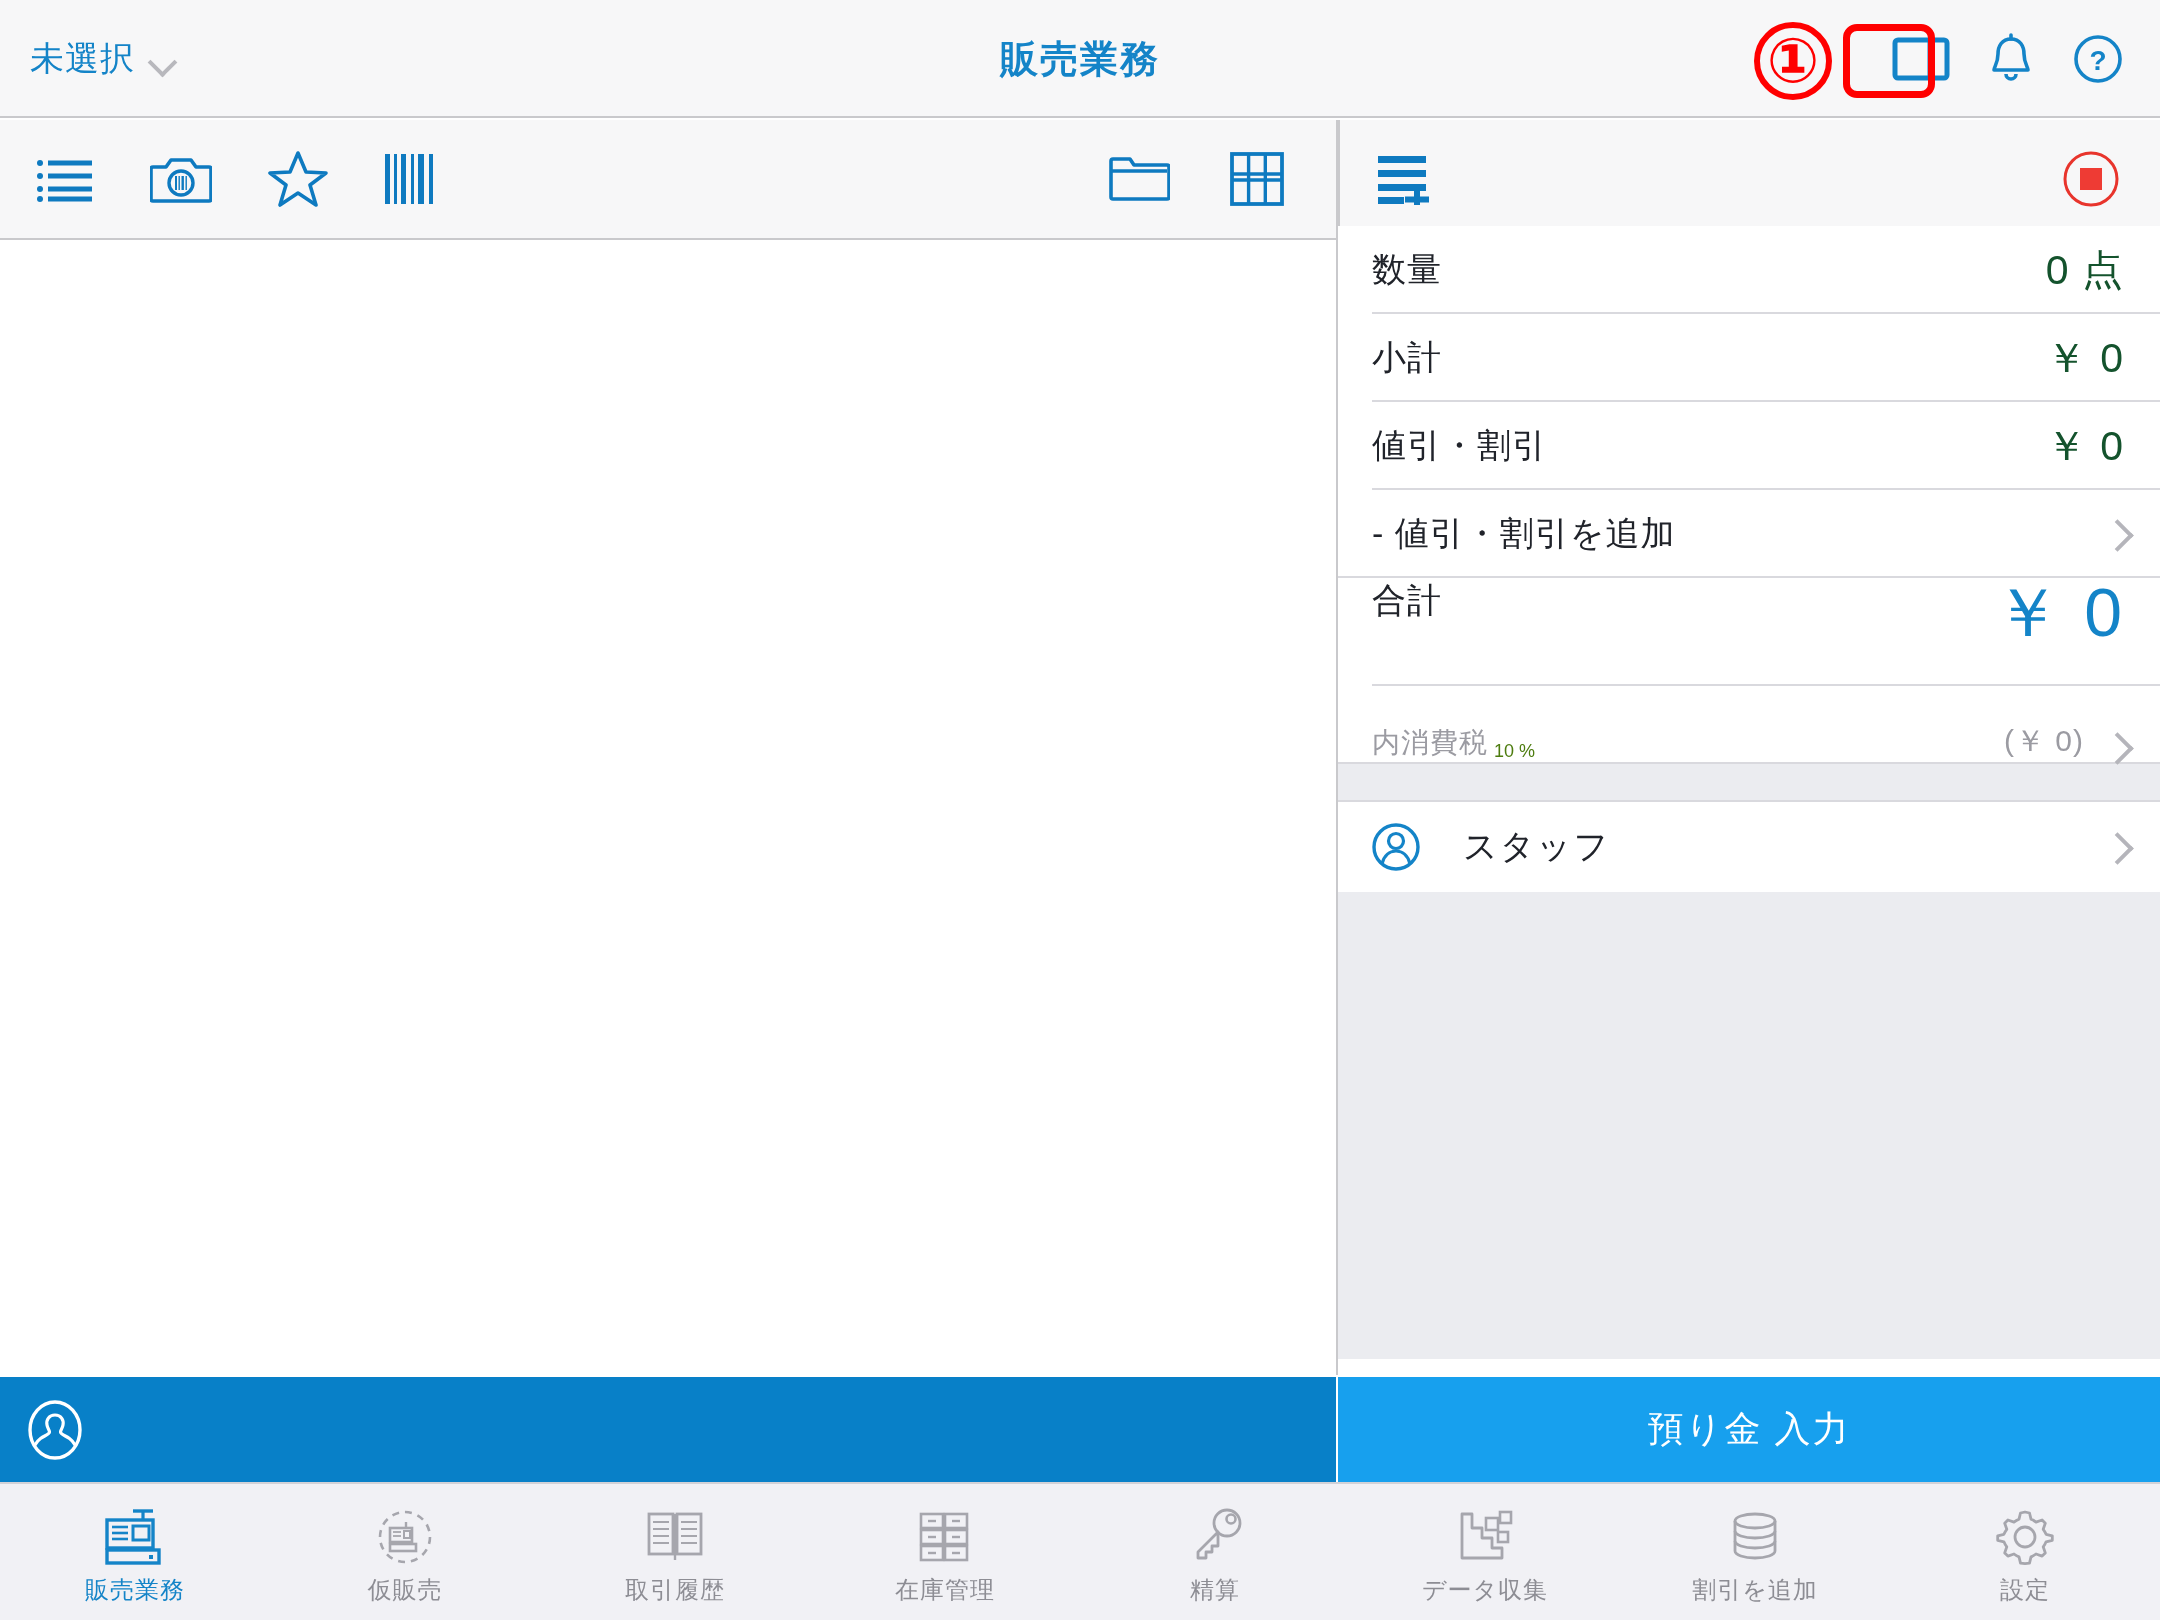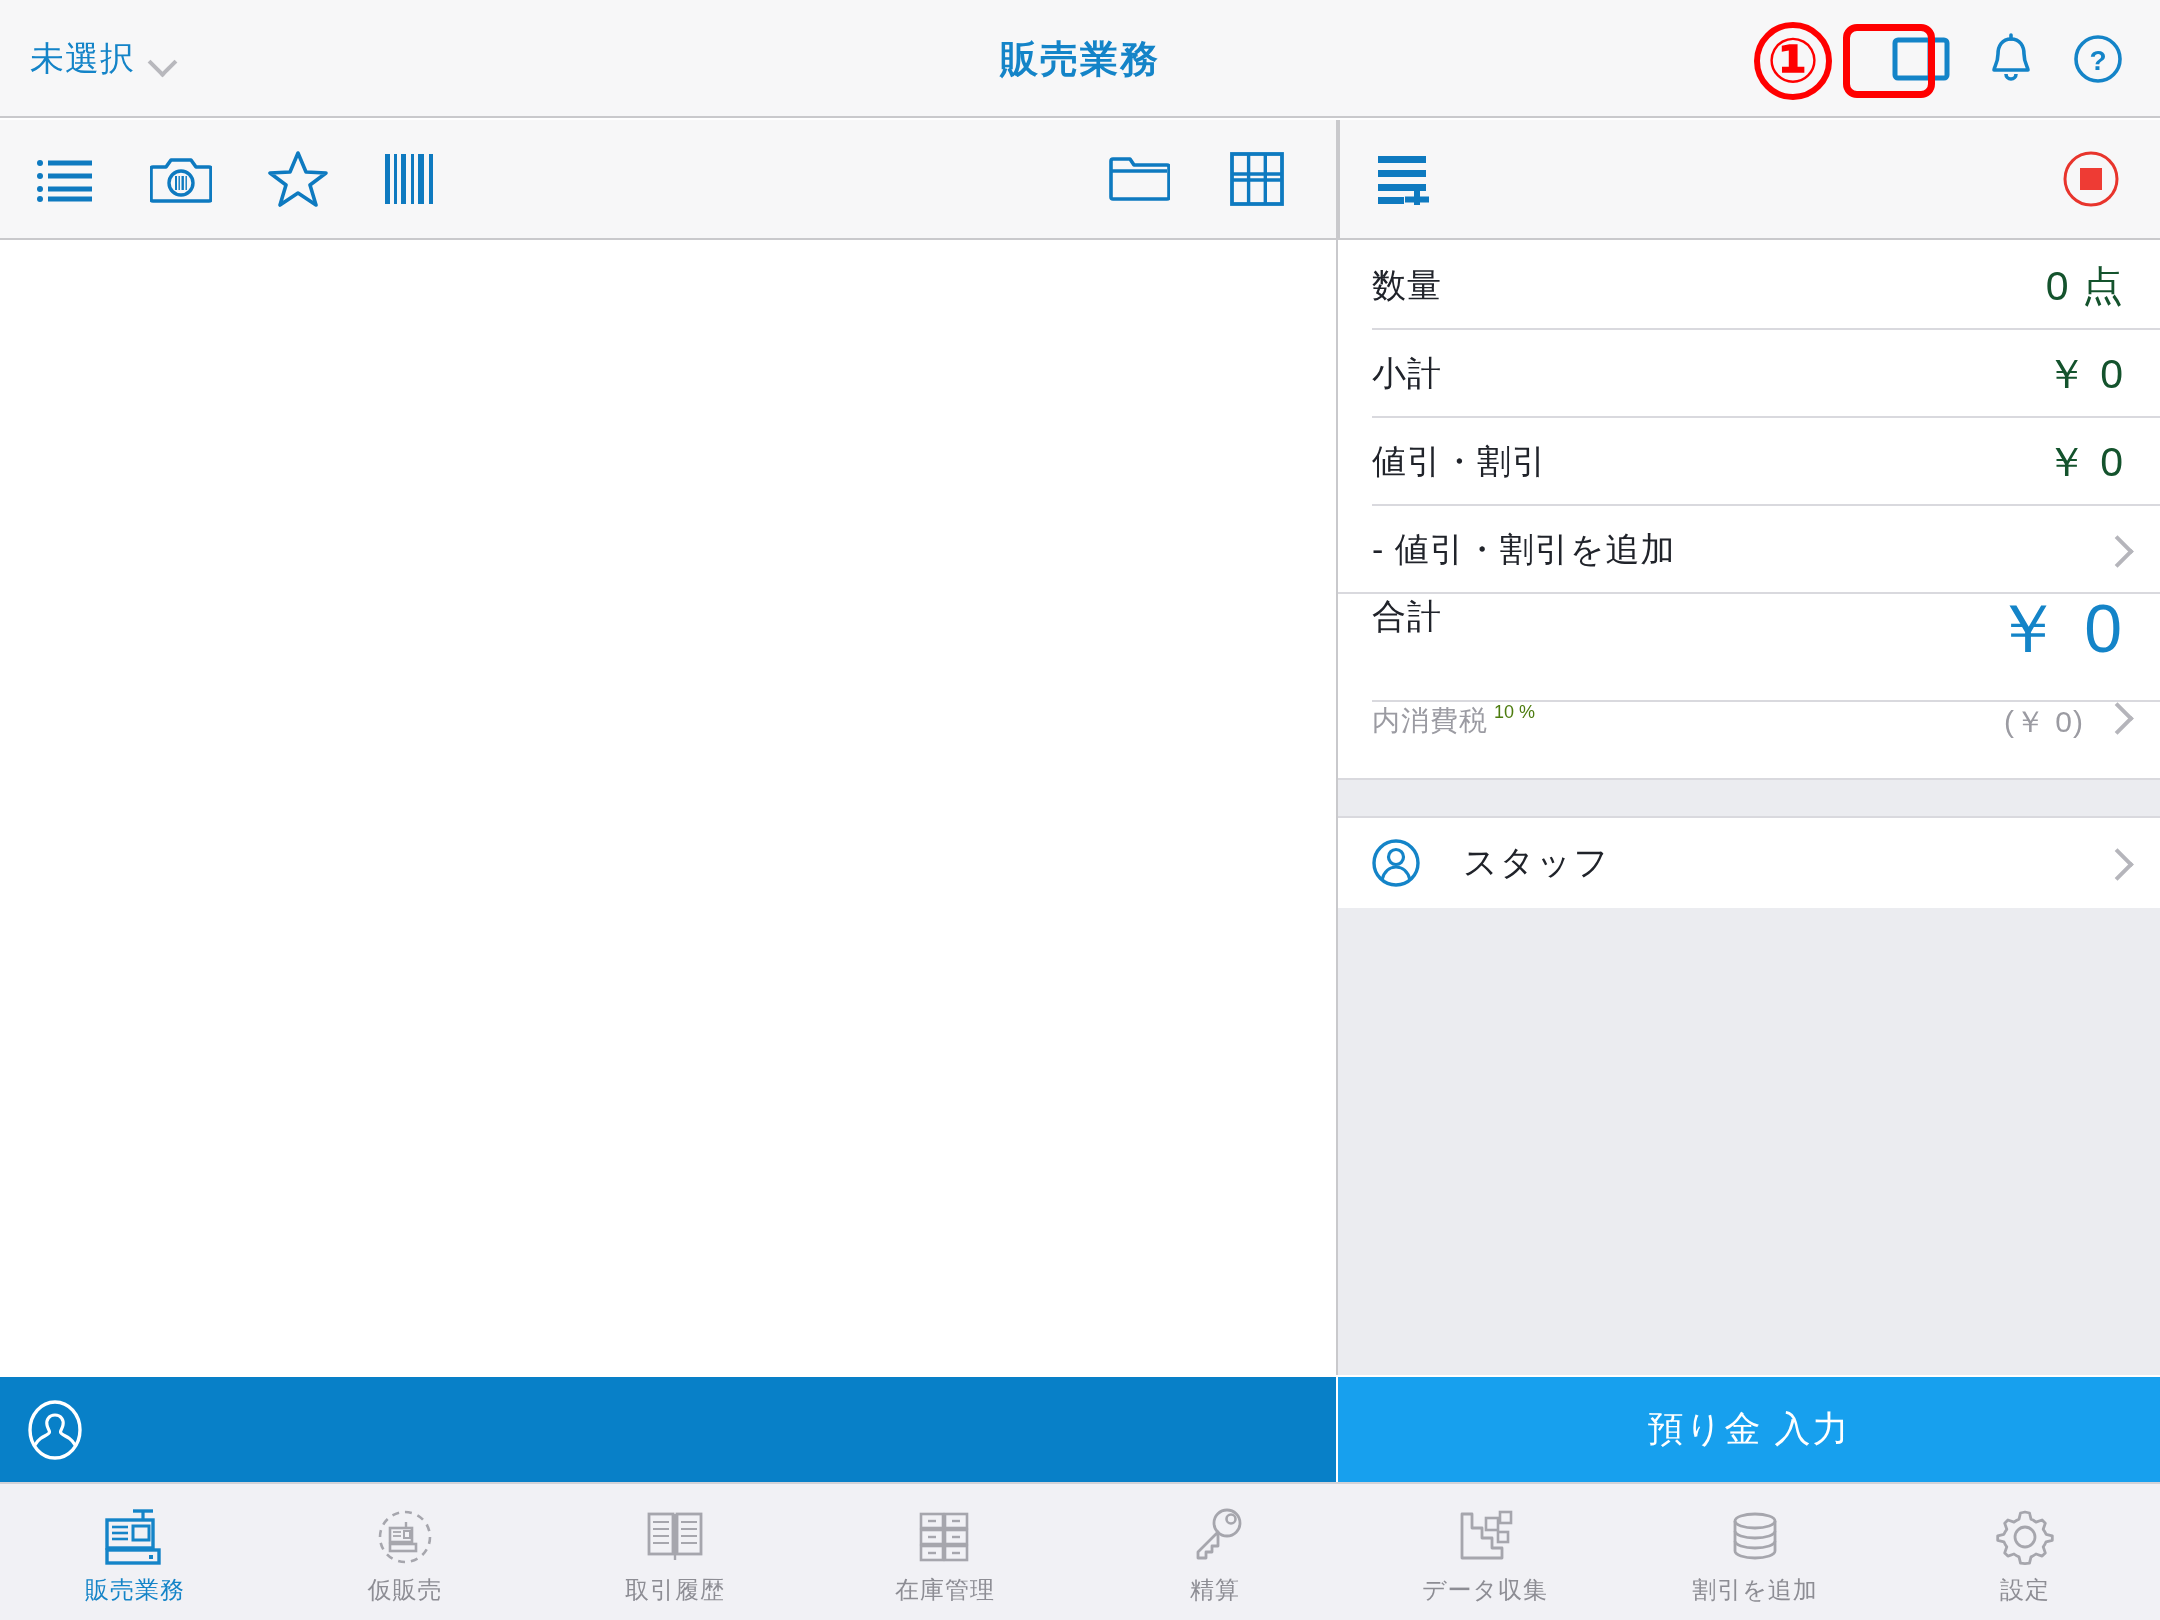--- a/index.html
+++ b/index.html
@@ -96,21 +96,21 @@
   }
 
   
   .left-content {
     position: absolute; left: 0; top: 242px; width: 1336px; height: 1133px;
     background: #ffffff;
   }
 
   
   .right-panel {
-    position: absolute; left: 1338px; top: 242px; width: 822px; height: 1133px;
+    position: absolute; left: 1338px; top: 226px; width: 822px; height: 1133px;
     background: #ebecf0;
   }
   .rows-card { background: #ffffff; }
   .row {
     position: relative;
     display: flex; align-items: center;
     height: 88px;
     padding: 0 36px 0 34px;
   }
   .row .lab { font-size: 34px; color: #20232a; letter-spacing: 1px; }
@@ -136,21 +136,21 @@
     display: flex; align-items: flex-start;
     height: 108px; padding: 0 36px 0 34px;
   }
   .row-total .lab { font-size: 34px; color: #20232a; padding-bottom: 14px; letter-spacing: 1px; }
   .row-total .val {
     margin-left: auto; font-size: 68px; color: #1484c8; line-height: 1;
     padding-bottom: 8px; letter-spacing: 2px;
   }
   .row-tax {
     position: relative;
-    display: flex; align-items: flex-start; height: 76px;
+    display: flex; align-items: flex-end; height: 76px;
     padding: 0 36px 0 34px;
   }
   .row-tax .lab { font-size: 28px; color: #9b9ba2; letter-spacing: 1px; }
   .row-tax .pct { font-size: 18px; color: #4d7c0f; margin-left: 6px; }
   .row-tax .val { margin-left: auto; font-size: 30px; color: #9b9ba2; letter-spacing: 1px; }
 
   .gap-band { height: 40px; background: #ebecf0; border-bottom: 2px solid #d9d9de; border-top: 2px solid #d9d9de; }
 
   .row-staff {
     position: relative; display: flex; align-items: center;

